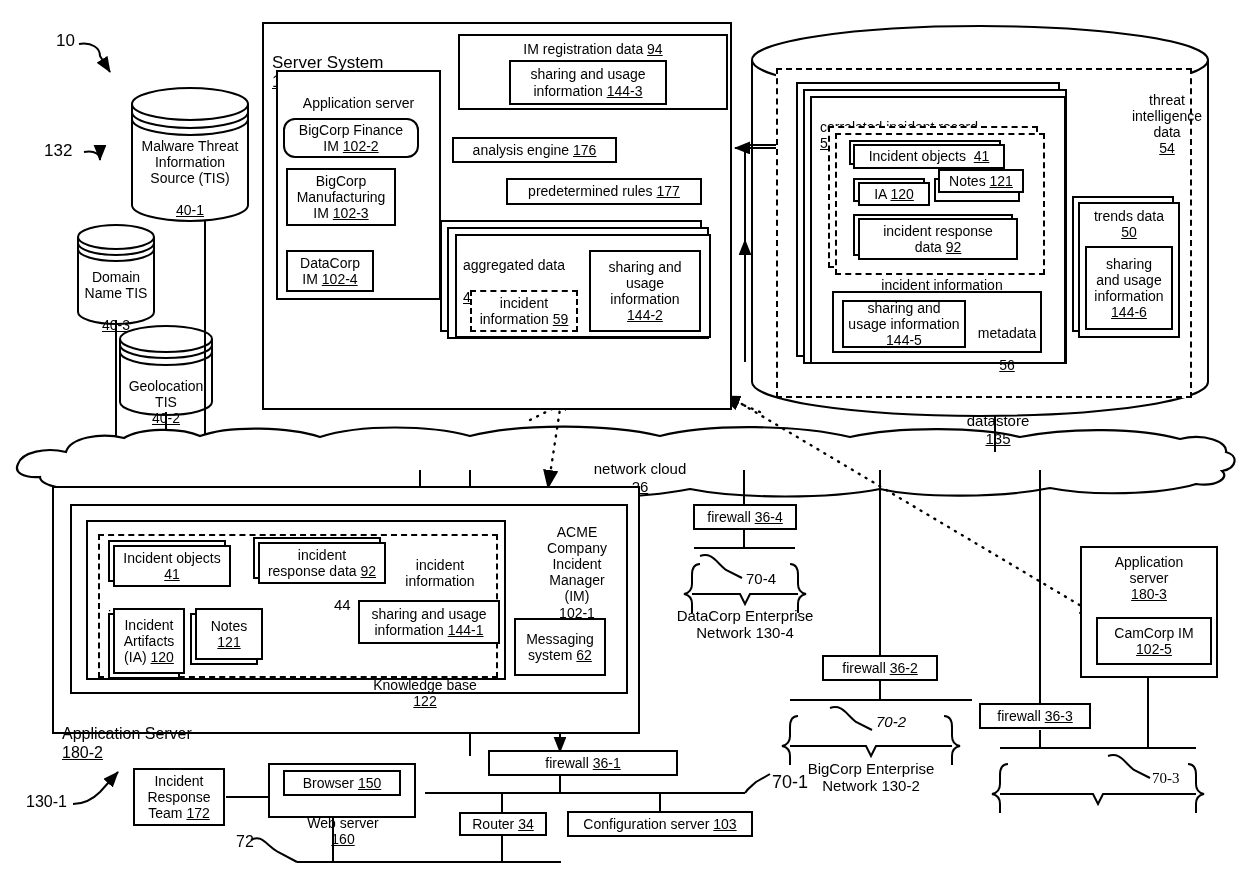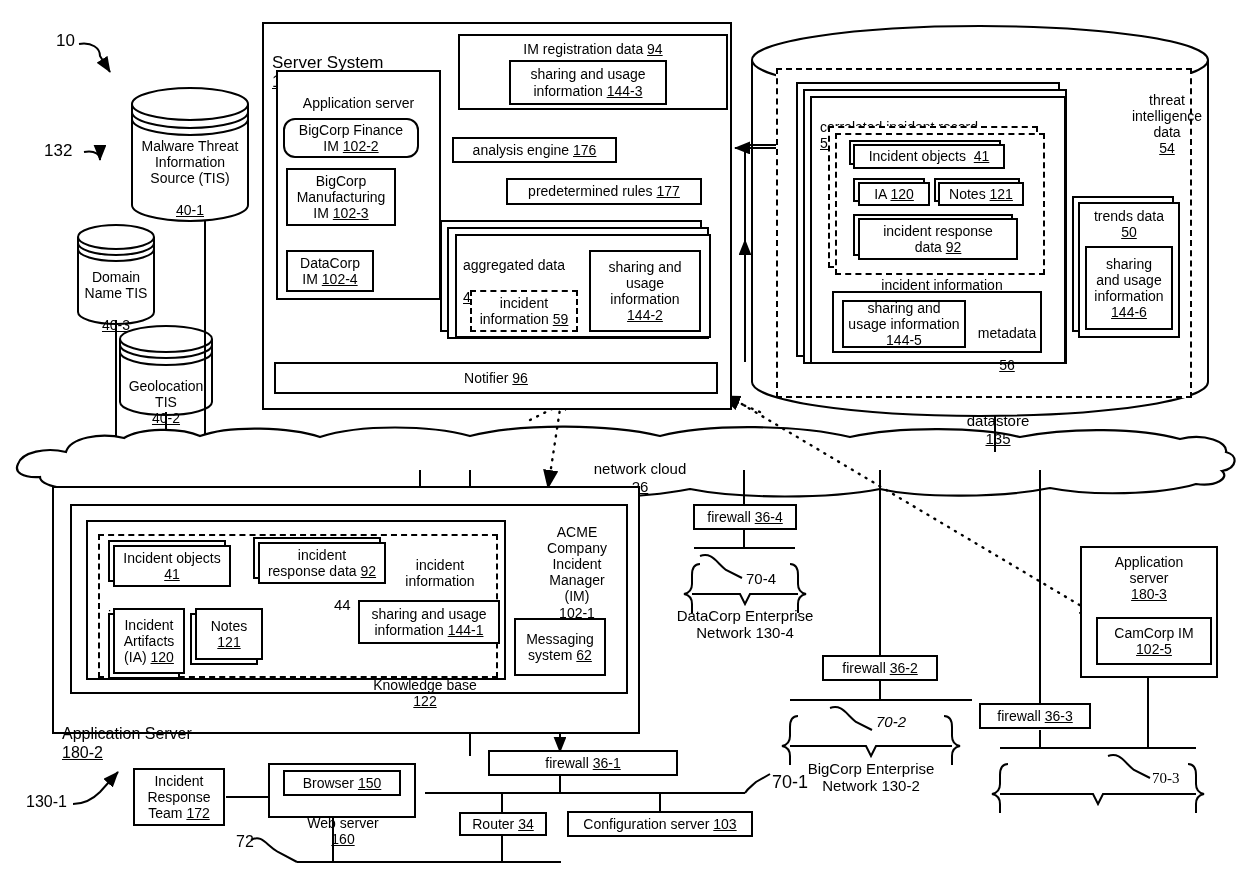--- a/index.html
+++ b/index.html
@@ -300,26 +300,20 @@
   </div>
   <div class="box" style="left:589px;top:250px;width:112px;height:82px;">
     <span>
       <span style="white-space:pre-line">sharing and
 usage
 information</span><br>
       <span class="u">144-2</span>
     </span>
   </div>
 
-  <div class="box" style="left:274px;top:362px;width:444px;height:32px;">
-    <span>
-      <span>Notifier</span>
-      <span class="u">96</span>
-    </span>
-  </div>
 
   <div class="box dashed" style="left:776px;top:68px;width:416px;height:330px;border-width:2.5px;"></div>
   <div class="lbl" style="left:1122px;top:76px;width:90px;">
     <span style="white-space:pre-line">threat
 intelligence
 data</span>
     <span class="u">54</span>
   </div>
 
   <div class="stackshadow" style="left:796px;top:82px;width:264px;height:275px;"></div>
@@ -342,21 +336,21 @@
   </div>
 
   <div class="stackshadow" style="left:853px;top:178px;width:72px;height:24px;"></div>
   <div class="box" style="left:858px;top:182px;width:72px;height:24px;">
     <span>
       <span>IA</span>
       <span class="u">120</span>
     </span>
   </div>
   <div class="stackshadow" style="left:934px;top:178px;width:86px;height:24px;"></div>
-  <div class="box" style="left:938px;top:182px;width:86px;height:24px;">
+  <div class="box" style="left:938px;top:169px;width:86px;height:24px;">
     <span>
       <span>Notes</span>
       <span class="u">121</span>
     </span>
   </div>
 
   <div class="stackshadow" style="left:853px;top:214px;width:160px;height:42px;"></div>
   <div class="box" style="left:858px;top:218px;width:160px;height:42px;">
     <span>
       <span style="white-space:pre-line">incident response

